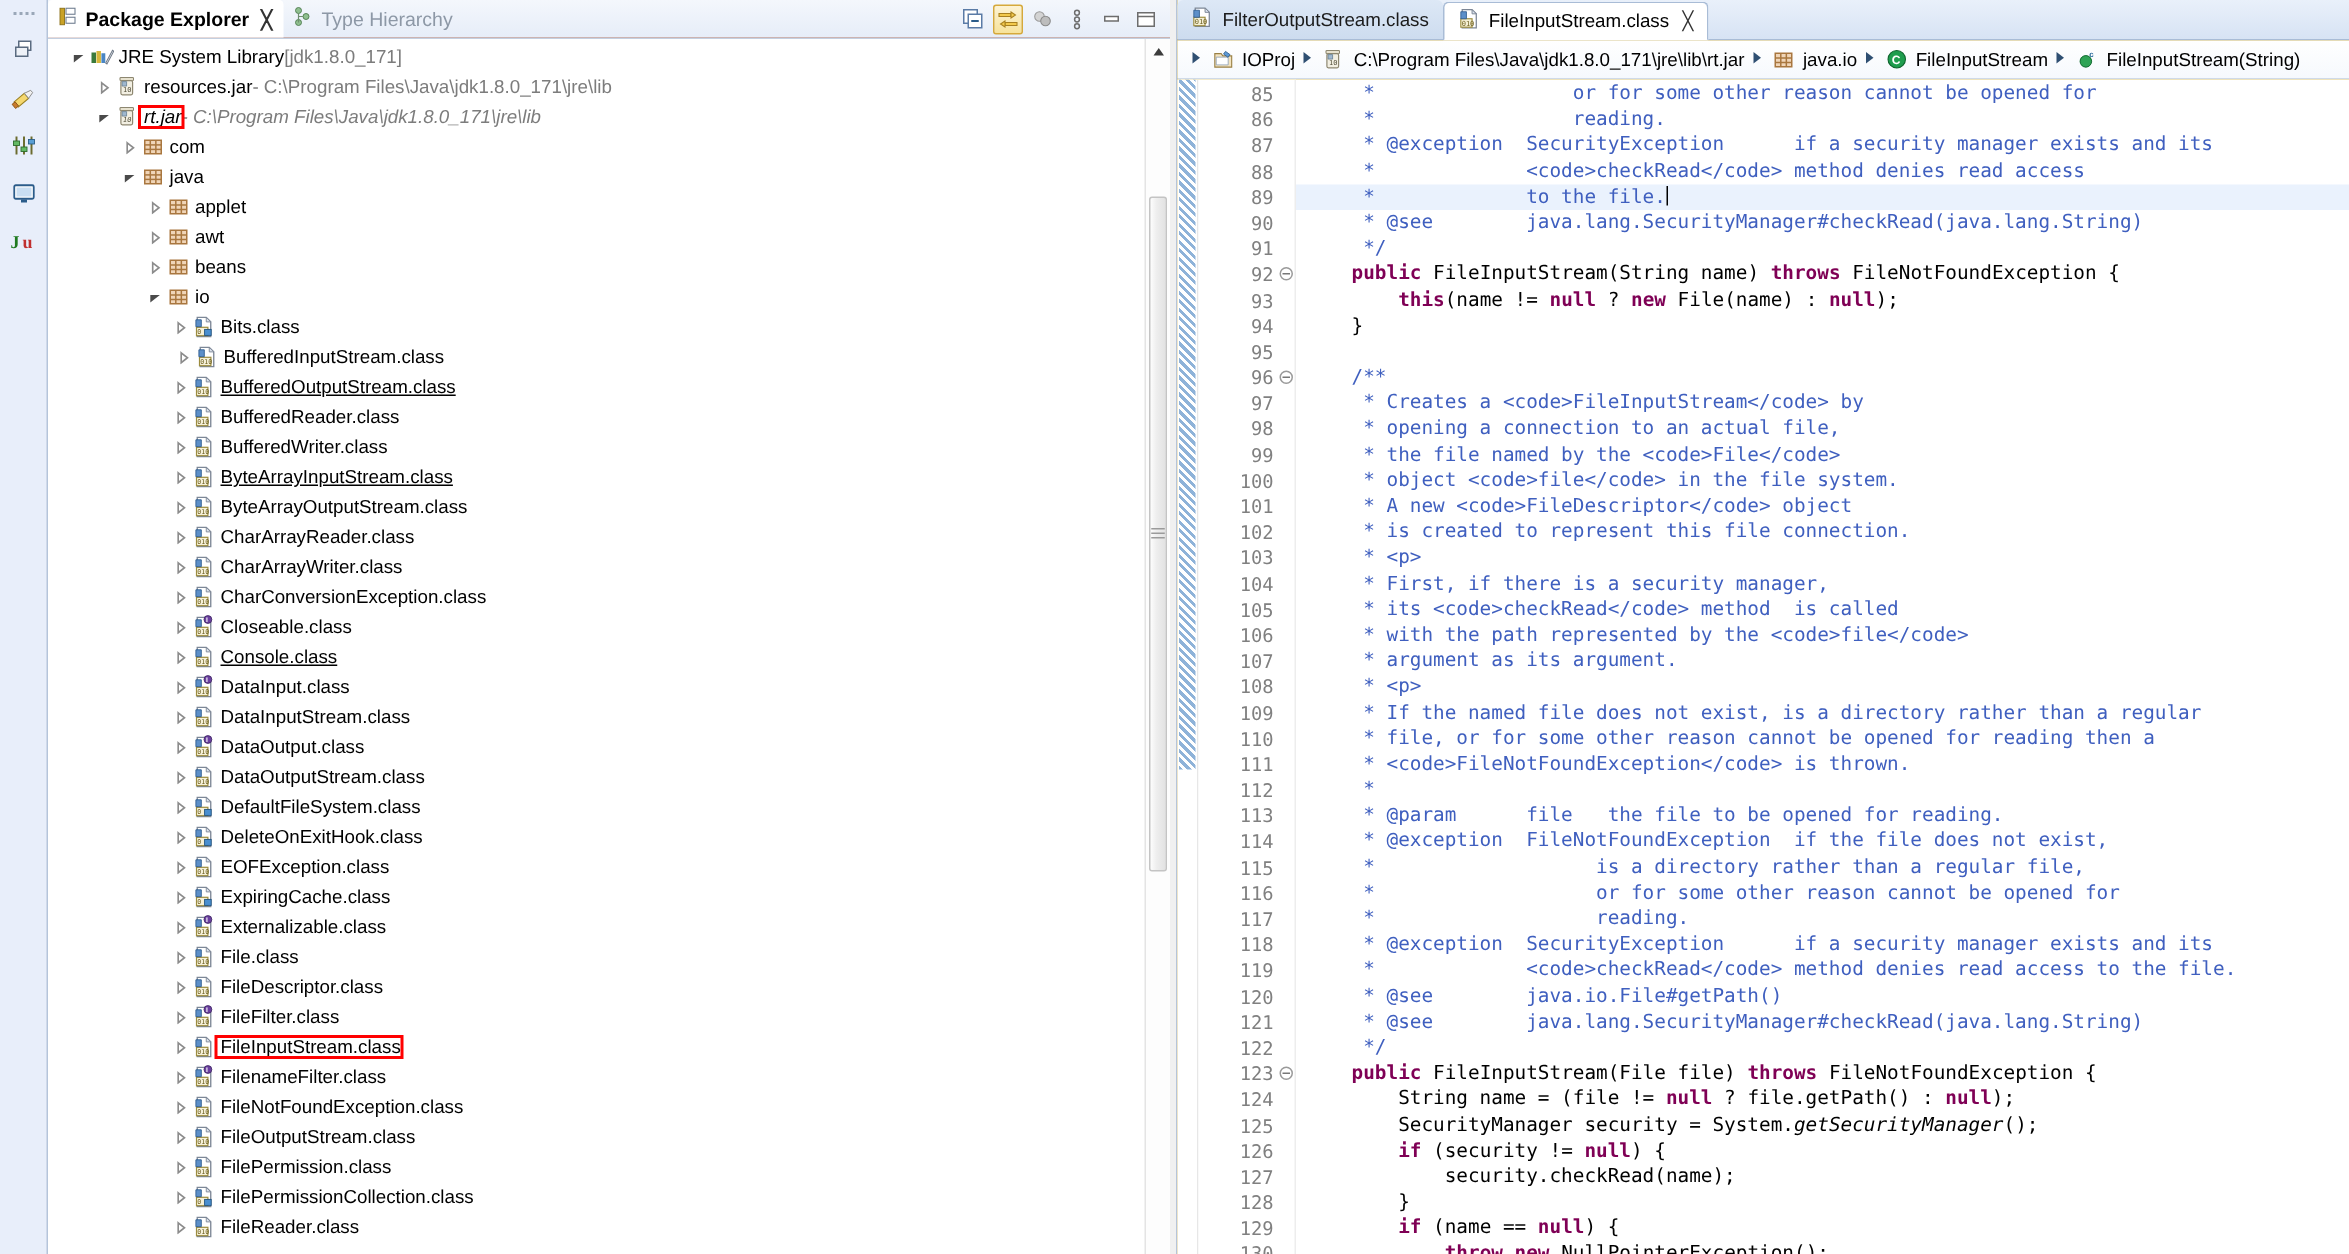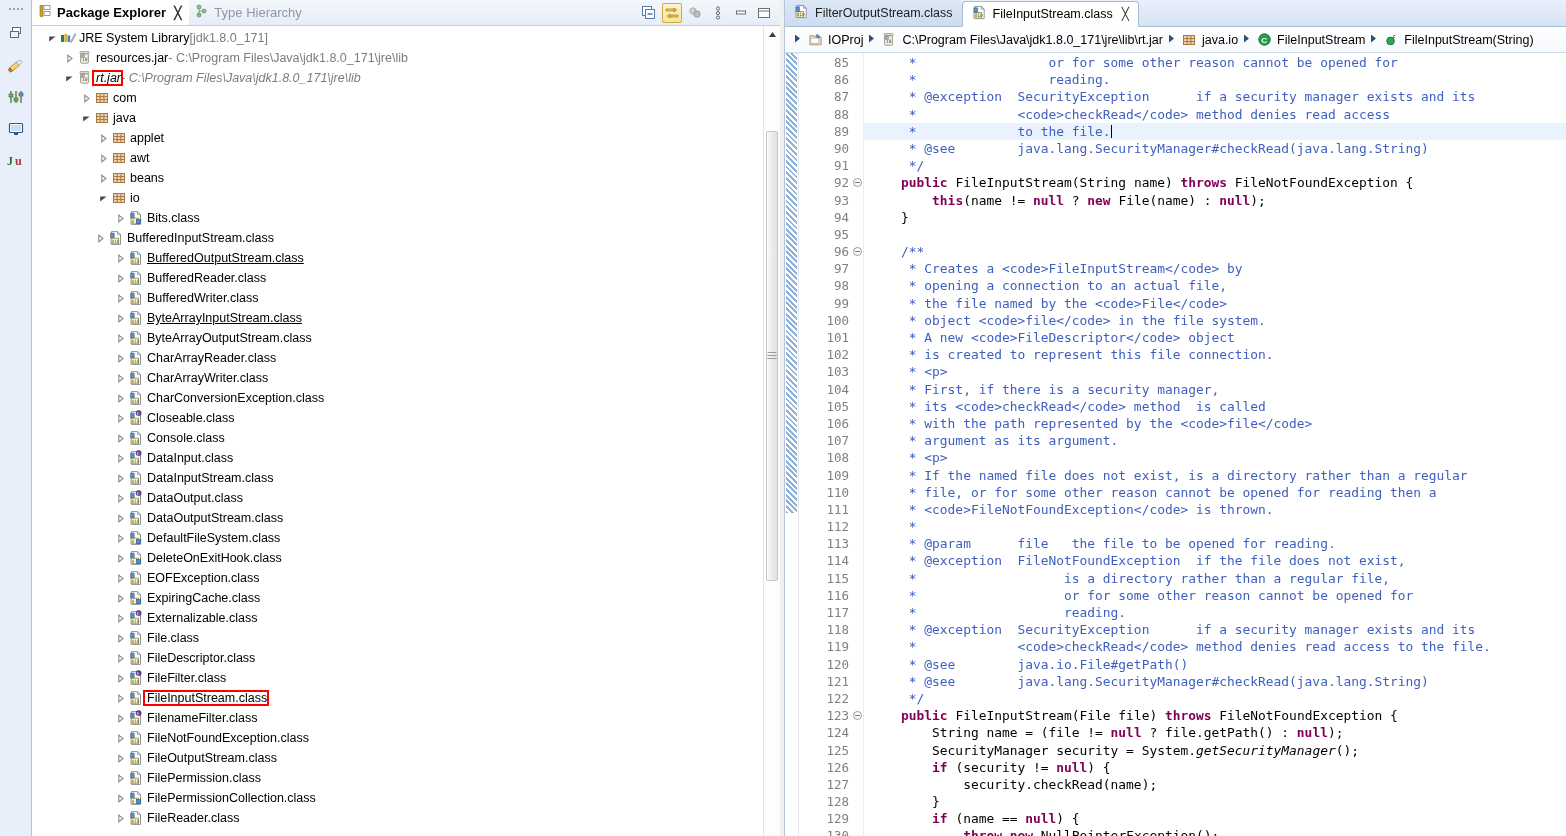--- a/index.html
+++ b/index.html
@@ -507,21 +507,21 @@
         <rect x="3" y="8.2" width="7.6" height="5.6" fill="#f6f1d8" stroke="#9c8c3e" stroke-width="0.8"></rect>
         <text x="3.5" y="12.6" font-family="DejaVu Sans Mono, monospace" font-size="4.4" fill="#6b5d1e">0 0</text>
         <path d="M2.6 3.2 h3.6 v4.6 h-3.6 z" fill="#5c8fc9" stroke="#2f5c8f" stroke-width="0.6"></path>
         <rect x="8.4" y="9.6" width="4.4" height="4" fill="#4a8fd0" stroke="#23547f" stroke-width="0.6"></rect>
       </svg>
             </span>
             <span class="hl-wrap">
               <span class="label">Bits.class</span>
             </span>
           </div>
-          <div class="row" style="padding-left: 62px;">
+          <div class="row" style="padding-left: 84px;">
             <span class="arrow">
               <svg width="9" height="9" viewBox="0 0 9 9">
                 <polygon points="2.8,1.2 7,4.5 2.8,7.8" fill="none" stroke="#8c8c8c" stroke-width="1.1"></polygon>
               </svg>
             </span>
             <span class="ico">
               <svg width="16" height="16" viewBox="0 0 16 16">
         <path d="M3.5 1.6 h6 l3 3 v9.8 h-9 z" fill="#ffffff" stroke="#7d8796" stroke-width="0.9"></path>
         <path d="M9.5 1.6 v3 h3 z" fill="#dde4ee" stroke="#7d8796" stroke-width="0.6"></path>
         <rect x="3" y="8.2" width="7.6" height="5.6" fill="#f6f1d8" stroke="#9c8c3e" stroke-width="0.8"></rect>
@@ -699,21 +699,21 @@
         <text x="3.5" y="12.6" font-family="DejaVu Sans Mono, monospace" font-size="4.4" fill="#6b5d1e">010</text>
         <path d="M2.6 3.2 h3.6 v4.6 h-3.6 z" fill="#5c8fc9" stroke="#2f5c8f" stroke-width="0.6"></path>
         <circle cx="10.6" cy="3" r="2.6" fill="#6b3fa0" stroke="#432a66" stroke-width="0.6"></circle>
         <text x="9.3" y="4.7" font-family="Liberation Sans, sans-serif" font-size="4.4" font-weight="bold" fill="#ffffff">I</text>
       </svg>
             </span>
             <span class="hl-wrap">
               <span class="label">Closeable.class</span>
             </span>
           </div>
-          <div class="row" style="padding-left: 82px;">
+          <div class="row" style="padding-left: 82px; text-decoration: underline;">
             <span class="arrow">
               <svg width="9" height="9" viewBox="0 0 9 9">
                 <polygon points="2.8,1.2 7,4.5 2.8,7.8" fill="none" stroke="#8c8c8c" stroke-width="1.1"></polygon>
               </svg>
             </span>
             <span class="ico">
               <svg width="16" height="16" viewBox="0 0 16 16">
         <path d="M3.5 1.6 h6 l3 3 v9.8 h-9 z" fill="#ffffff" stroke="#7d8796" stroke-width="0.9"></path>
         <path d="M9.5 1.6 v3 h3 z" fill="#dde4ee" stroke="#7d8796" stroke-width="0.6"></path>
         <rect x="3" y="8.2" width="7.6" height="5.6" fill="#f6f1d8" stroke="#9c8c3e" stroke-width="0.8"></rect>

